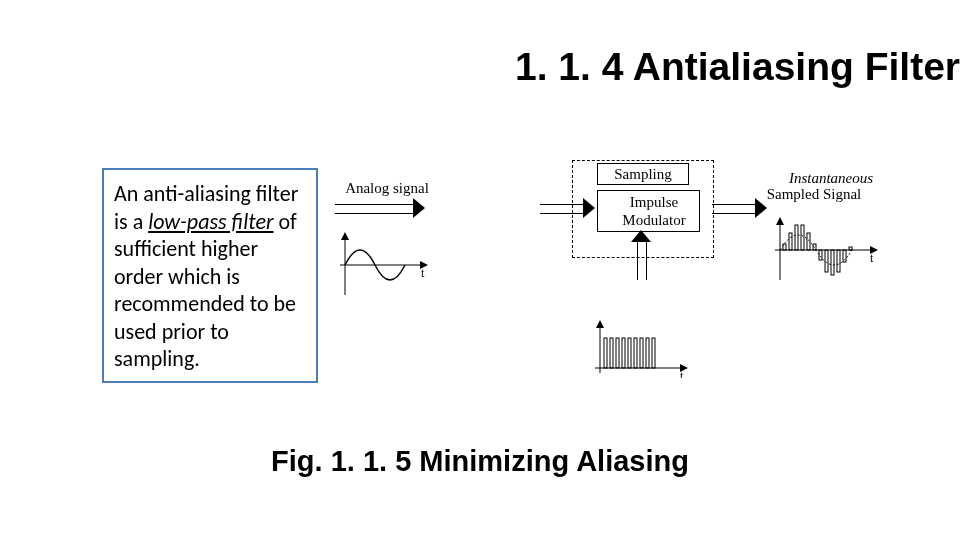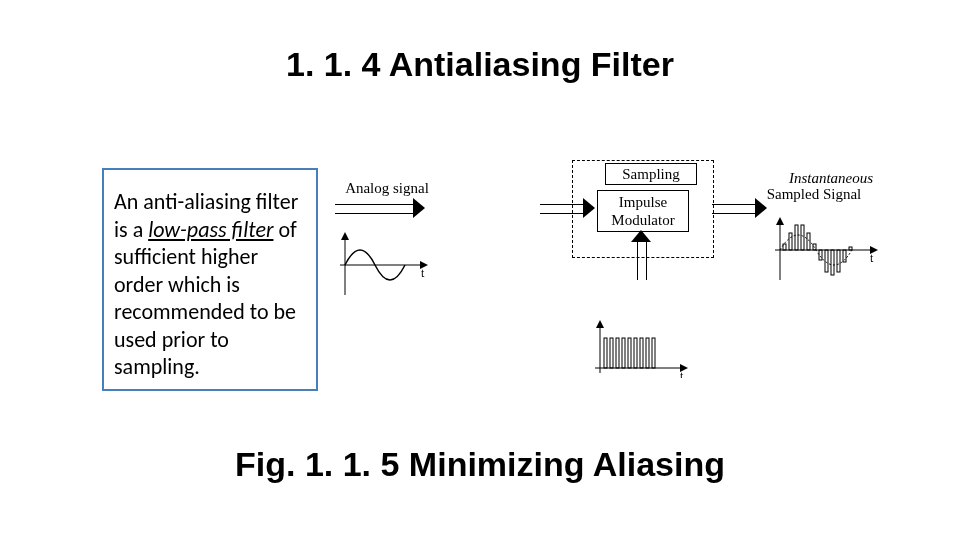--- a/index.html
+++ b/index.html
@@ -14,33 +14,33 @@
   .slide {
     position: relative;
     width: 960px;
     height: 540px;
   }
   .title {
     position: absolute;
     top: 45px;
     left: 0;
     width: 960px;
-    text-align: center;
-    font-size: 34px;
+    text-align: right;
+    font-size: 39px;
     font-weight: bold;
     font-family: Arial, sans-serif;
   }
   .definition-box {
     position: absolute;
     top: 168px;
     left: 102px;
     width: 192px;
     border: 2px solid #4a7ebb;
     background: #fff;
-    padding: 18px 10px 8px 10px;
+    padding: 10px 10px 8px 10px;
     font-size: 22px;
     line-height: 1.25;
     font-family: Calibri, Arial, sans-serif;
   }
   .definition-box .italic-underline {
     font-style: italic;
     text-decoration: underline;
   }
   .diagram {
     position: absolute;
@@ -50,21 +50,21 @@
     height: 255px;
     font-family: "Times New Roman", serif;
     font-size: 15px;
   }
   .caption {
     position: absolute;
     top: 445px;
     left: 0;
     width: 960px;
     text-align: center;
-    font-size: 34px;
+    font-size: 29px;
     font-weight: bold;
     font-family: Arial, sans-serif;
   }
   .dbox {
     position: absolute;
     border: 1px solid #000;
     text-align: center;
     display: flex;
     flex-direction: column;
     justify-content: center;
@@ -145,25 +145,25 @@
 
     <div class="dlabel" style="left:17px; top:20px; width:90px;">Analog signal</div>
 
     <div class="arrow-right" style="left:10px; top:38px; width:90px;"></div>
 
 
     <div class="arrow-right" style="left:215px; top:38px; width:55px;"></div>
 
     <div class="dashed" style="left:247px; top:0px; width:140px; height:96px;"></div>
 
-    <div class="dbox" style="left:280px; top:3px; width:90px; height:20px;">
+    <div class="dbox" style="left:272px; top:3px; width:90px; height:20px;">
       <span>Sampling</span>
     </div>
 
-    <div class="dbox" style="left:272px; top:30px; width:90px; height:40px;">
+    <div class="dbox" style="left:272px; top:30px; width:90px; height:40px;padding-left:11px;">
       <span>Impulse</span>
       <span>Modulator</span>
     </div>
 
     <div class="arrow-up" style="left:306px; top:70px; height:50px;"></div>
 
     <div class="arrow-right" style="left:387px; top:38px; width:55px;"></div>
 
     <div class="dlabel" style="left:446px; top:10px; width:120px;font-style:italic;">Instantaneous</div>
     <div class="dlabel" style="left:429px; top:26px; width:120px;">Sampled Signal</div>

